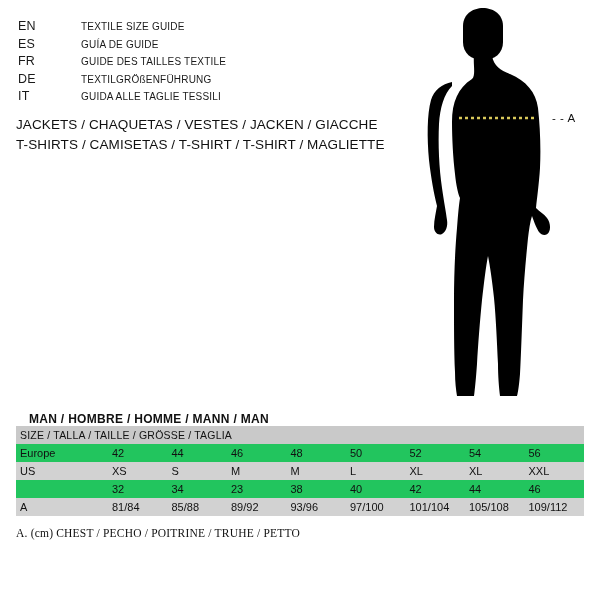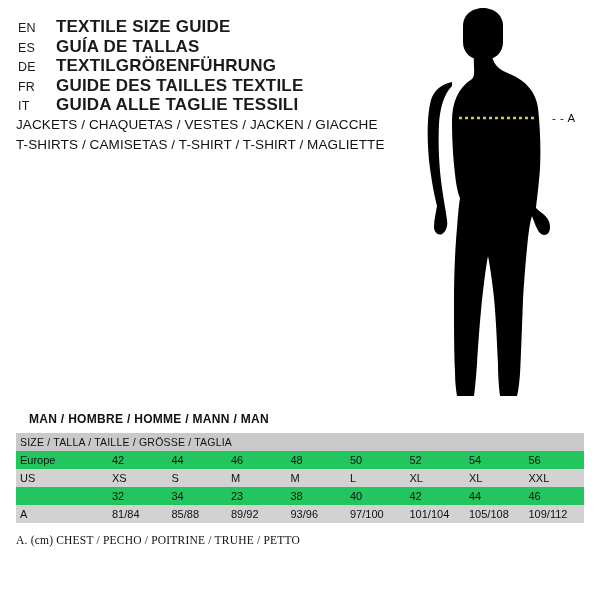--- a/index.html
+++ b/index.html
@@ -28,30 +28,30 @@
     top: 18px;
     left: 18px;
     width: 360px;
   }
   .lang-row {
     display: flex;
     align-items: baseline;
     font-size: 12.5px;
     line-height: 17.5px;
     letter-spacing: 0.2px;
+    gap: 25px;
   }
   .lang-code {
     width: 38px;
     flex: 0 0 38px;
     font-size: 12.5px;
   }
   .lang-text {
     flex: 1 1 auto;
-    font-size: 17px;
-    font-weight: bold;
+    font-size: 10px;
   }
 
   
   .category-block {
     position: absolute;
     top: 115px;
     left: 16px;
     width: 380px;
   }
   .category-line {
@@ -85,21 +85,20 @@
   .table-area {
     position: absolute;
     left: 16px;
     top: 412px;
     width: 568px;
   }
   .man-title {
     font-size: 12px;
     font-weight: bold;
     letter-spacing: 0.3px;
-    margin-bottom: 7px;
     color: #111;
     padding-left: 13px;
   }
   table.size-table {
     border-collapse: collapse;
     width: 568px;
     font-size: 11px;
     table-layout: fixed;
   }
   table.size-table td {
@@ -138,29 +137,29 @@
 
 <div class="page">
 
   <div class="lang-block">
     <div class="lang-row">
       <div class="lang-code">EN</div>
       <div class="lang-text">TEXTILE SIZE GUIDE</div>
     </div>
     <div class="lang-row">
       <div class="lang-code">ES</div>
-      <div class="lang-text">GUÍA DE TALLAS</div>
+      <div class="lang-text">GUÍA DE GUIDE</div>
+    </div>
+    <div class="lang-row">
+      <div class="lang-code">FR</div>
+      <div class="lang-text">GUIDE DES TAILLES TEXTILE</div>
     </div>
     <div class="lang-row">
       <div class="lang-code">DE</div>
       <div class="lang-text">TEXTILGRÖßENFÜHRUNG</div>
-    </div>
-    <div class="lang-row">
-      <div class="lang-code">FR</div>
-      <div class="lang-text">GUIDE DES TAILLES TEXTILE</div>
     </div>
     <div class="lang-row">
       <div class="lang-code">IT</div>
       <div class="lang-text">GUIDA ALLE TAGLIE TESSILI</div>
     </div>
   </div>
 
   <div class="category-block">
     <div class="category-line">JACKETS / CHAQUETAS / VESTES / JACKEN / GIACCHE</div>
     <div class="category-line">T-SHIRTS / CAMISETAS / T-SHIRT / T-SHIRT / MAGLIETTE</div>

